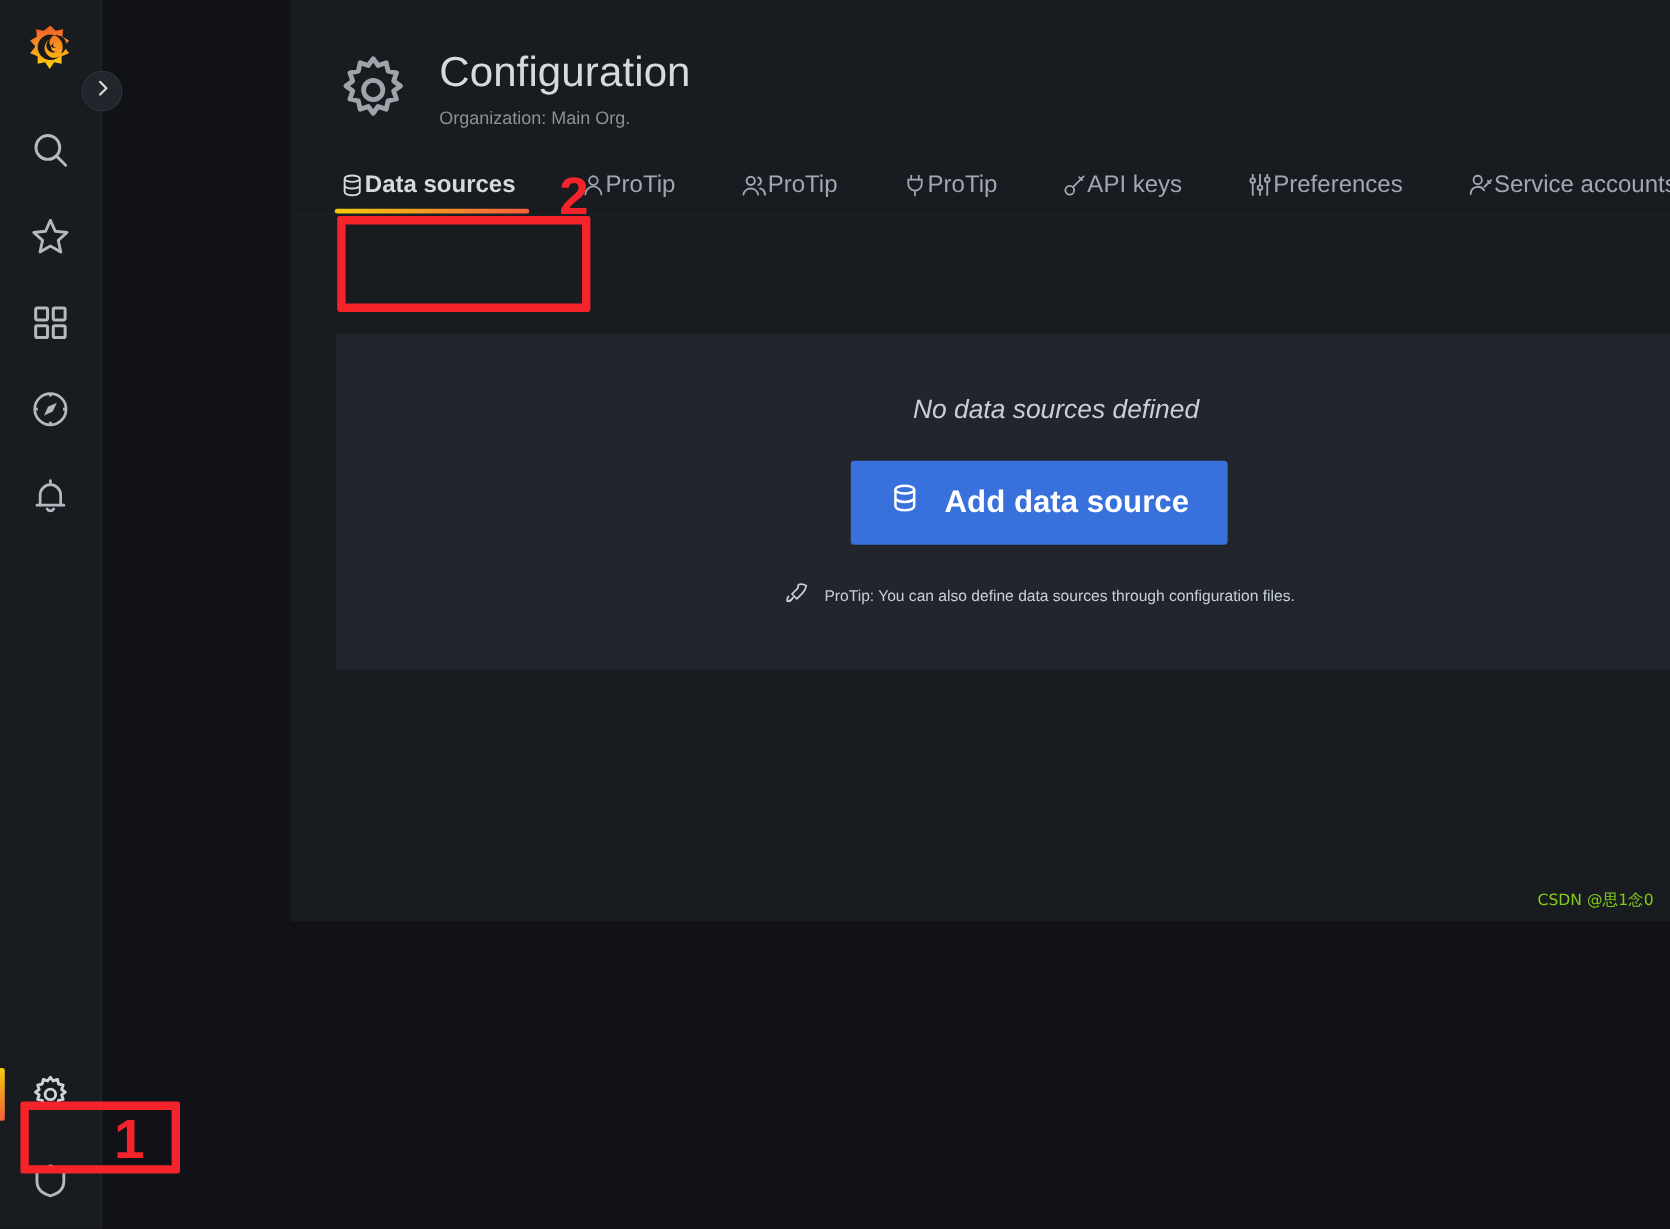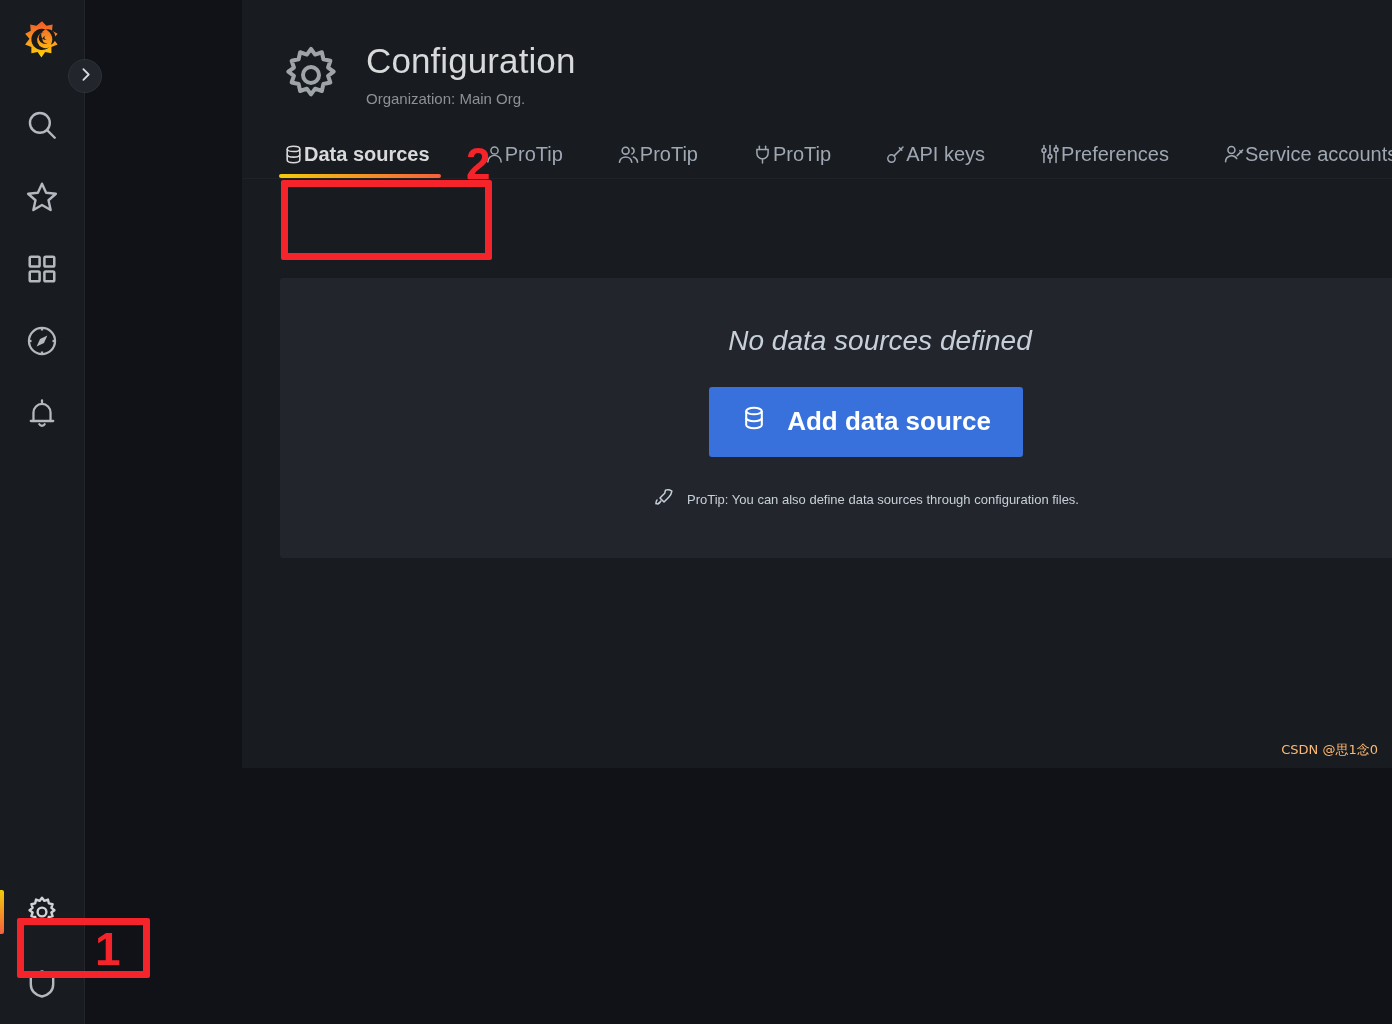--- a/index.html
+++ b/index.html
@@ -83,21 +83,21 @@
 
   
   .panel {
     position: absolute; left: 38px; top: 278px; right: -60px; height: 280px;
     background: #22252b; border-radius: 3px;
   }
   .panel-inner {
     height: 100%; display: flex; flex-direction: column;
     align-items: center; justify-content: center; gap: 30px;
   }
-  .empty-text { font-size: 28px; font-style: italic; color: #c7d0d9; margin-left: 28px; }
+  .empty-text { font-size: 22px; font-style: italic; color: #c7d0d9; margin-left: 28px; }
   .add-btn {
     display: flex; align-items: center; gap: 20px;
     background: #3871dc; color: #ffffff;
     border: none; border-radius: 3px;
     height: 70px; padding: 0 32px;
     font-size: 26px; font-weight: bold;
     font-family: "Liberation Sans", sans-serif;
     cursor: pointer;
   }
   .protip { display: flex; align-items: center; gap: 12px; font-size: 13px; color: #c7d0d9; }
@@ -106,21 +106,21 @@
   .anno-box { position: absolute; border: 7px solid #f5242a; border-radius: 2px; z-index: 50; pointer-events: none; }
   .anno-num { position: absolute; color: #f5242a; font-weight: bold; z-index: 51; pointer-events: none; line-height: 1; }
   #anno-box-1 { left: 17px; top: 918px; width: 133px; height: 60px; }
   #anno-num-1 { left: 95px; top: 926px; font-size: 46px; }
   #anno-box-2 { left: 281px; top: 180px; width: 211px; height: 80px; }
   #anno-num-2 { left: 466px; top: 142px; font-size: 44px; }
 
   
   .watermark {
     position: absolute; right: 14px; bottom: 9px;
-    font-size: 13px; color: #fdba74; z-index: 40;
+    font-size: 13px; color: #84cc16; z-index: 40;
     font-family: "DejaVu Sans", sans-serif;
   }
 </style>
 </head>
 <body>
 
 <div id="app">
 
   <div class="navrail">
 

